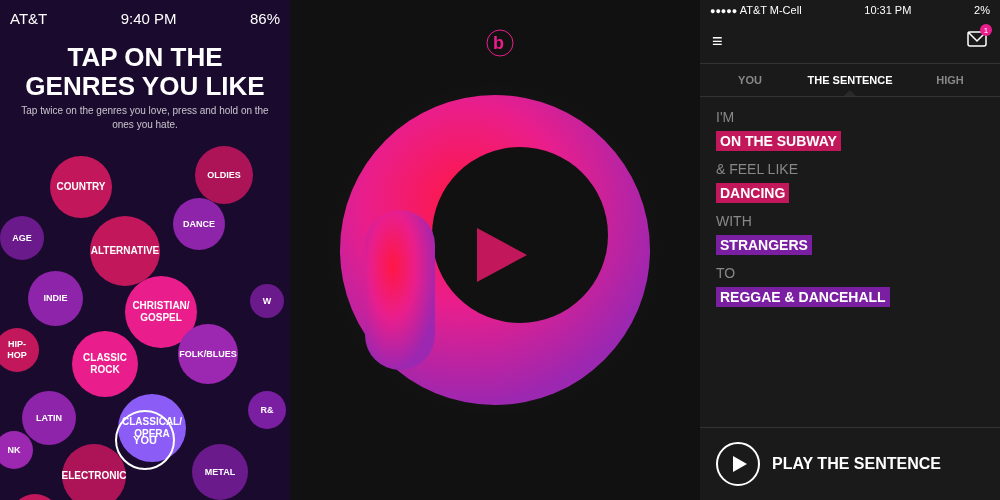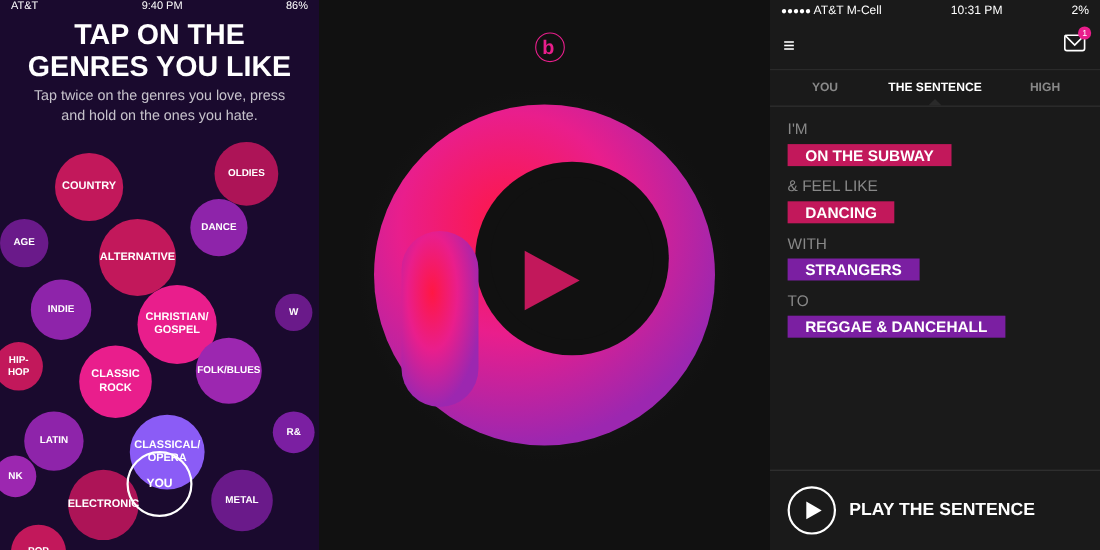--- a/index.html
+++ b/index.html
@@ -18,38 +18,38 @@
       height: 500px;
       background: #1a0a2e;
       position: relative;
       overflow: hidden;
       flex-shrink: 0;
     }
     #panel-genres .status-bar {
       display: flex;
       justify-content: space-between;
       align-items: center;
-      padding: 0 10px;
-      color: #fff;
-      font-size: 10px;
+      padding: 10px 10px;
+      color: #fff;
+      font-size: 15px;
     }
     #panel-genres .header-text {
       text-align: center;
       padding: 6px 20px 4px;
     }
     #panel-genres .header-text h1 {
       color: #fff;
       font-size: 26px;
       font-weight: 900;
       line-height: 1.1;
       text-transform: uppercase;
     }
     #panel-genres .header-text p {
       color: rgba(255,255,255,0.75);
-      font-size: 13px;
+      font-size: 10px;
       margin-top: 4px;
       line-height: 1.4;
     }
     .bubbles-area {
       position: relative;
       width: 290px;
       height: 310px;
     }
     .bubble {
       position: absolute;
@@ -206,21 +206,21 @@
       display: block;
       margin-bottom: 4px;
     }
     .sentence-highlight {
       display: inline-block;
       background: #c2185b;
       color: #fff;
       font-size: 14px;
       font-weight: 700;
       text-transform: uppercase;
-      padding: 2px 16px;
+      padding: 2px 4px;
       margin-bottom: 4px;
     }
     .sentence-highlight.purple {
       background: #7b1fa2;
     }
     .play-sentence-bar {
       padding: 14px 16px;
       display: flex;
       align-items: center;
       gap: 12px;

